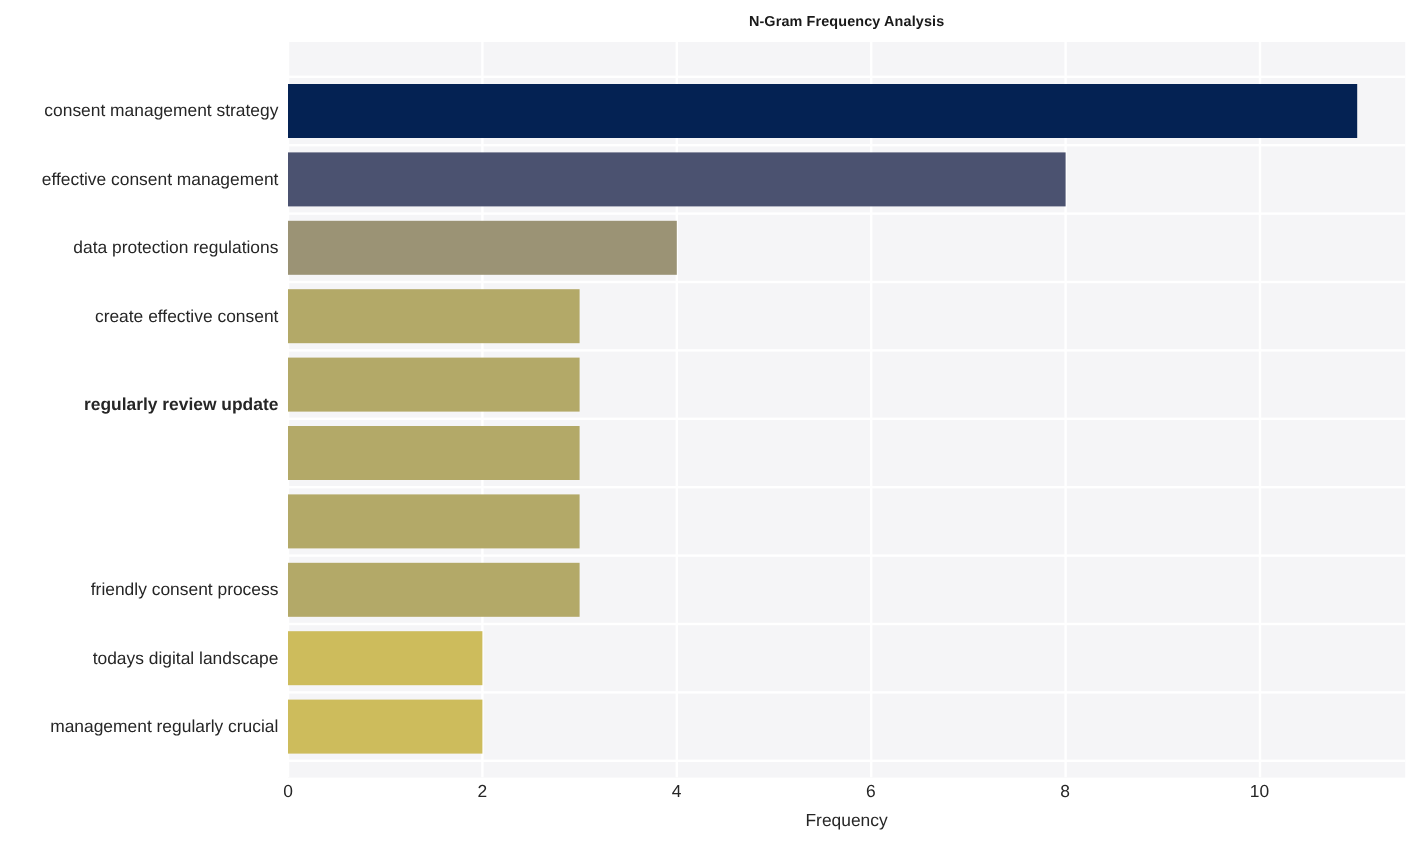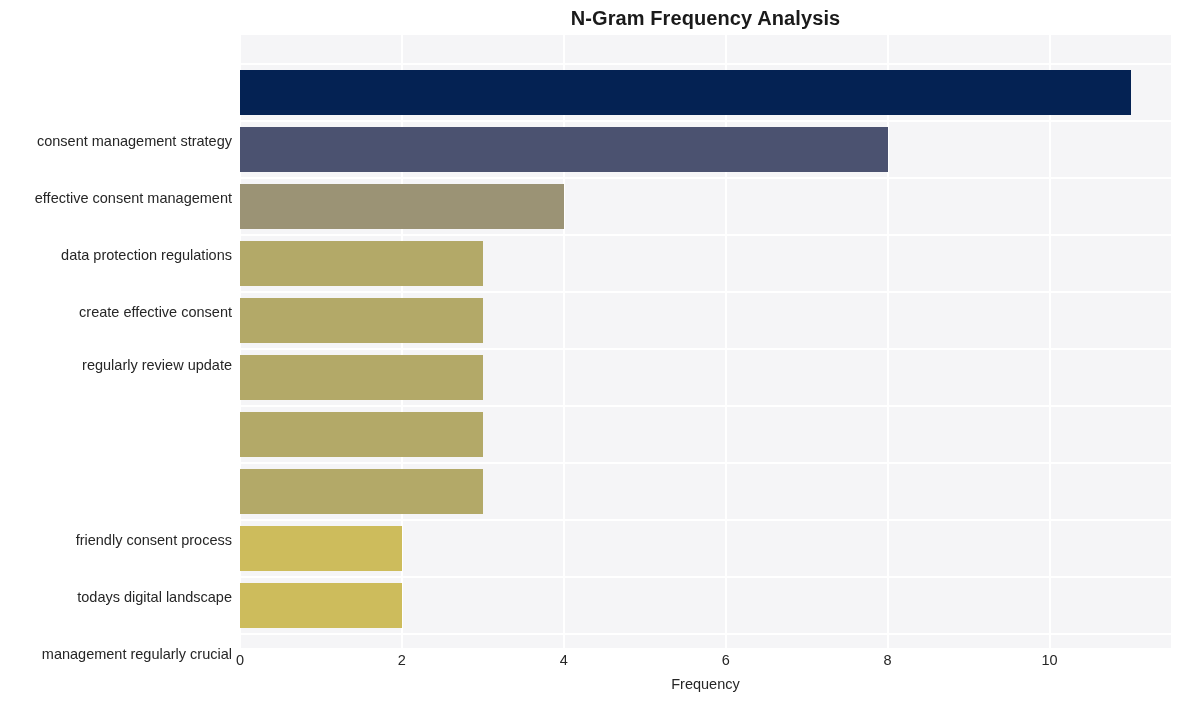--- a/index.html
+++ b/index.html
@@ -20,21 +20,21 @@
     background: #ffffff;
   }
 
   
   #chart-title {
     position: absolute;
     left: 240px;
     top: 4px;
     width: 931px;
     text-align: center;
-    font-size: 20px;
+    font-size: 12px;
     font-weight: bold;
     color: #1a1a1a;
     letter-spacing: 0.1px;
     line-height: 28px;
   }
 
   
   #plot-area {
     position: absolute;
     left: 240px;
@@ -84,21 +84,20 @@
   }
   .y-tick-label {
     position: absolute;
     right: 0;
     width: 232px;
     text-align: right;
     font-size: 14.5px;
     color: #262626;
     line-height: 18px;
     white-space: nowrap;
-    margin-top: 48px;
   }
 
   
   #x-axis-labels {
     position: absolute;
     left: 240px;
     top: 650px;
     width: 931px;
     height: 24px;
   }
@@ -178,21 +177,21 @@
       <div class="bar-band" style="top: 542px; width: 931px;">
         <div class="bar" title="management strategy crucial: 2" style="width: 161.913px; background: rgb(205, 188, 92);"></div>
       </div>
     </div>
 
   <div id="y-axis-labels">
       <div class="y-tick-label" style="top: 48.5px;">consent management strategy</div>
       <div class="y-tick-label" style="top: 105.5px;">effective consent management</div>
       <div class="y-tick-label" style="top: 162.5px;">data protection regulations</div>
       <div class="y-tick-label" style="top: 219.5px;">create effective consent</div>
-      <div class="y-tick-label" style="top: 273px;">regularly review update</div>
+      <div class="y-tick-label" style="top: 294px; font-weight: bold;">regularly review update</div>
       <div class="y-tick-label" style="top: 447.5px;">friendly consent process</div>
       <div class="y-tick-label" style="top: 504.5px;">todays digital landscape</div>
       <div class="y-tick-label" style="top: 561.5px;">management regularly crucial</div>
     </div>
 
   <div id="x-axis-labels">
       <div class="x-tick-label" style="left: 0px;">0</div>
       <div class="x-tick-label" style="left: 161.913px;">2</div>
       <div class="x-tick-label" style="left: 323.826px;">4</div>
       <div class="x-tick-label" style="left: 485.739px;">6</div>

